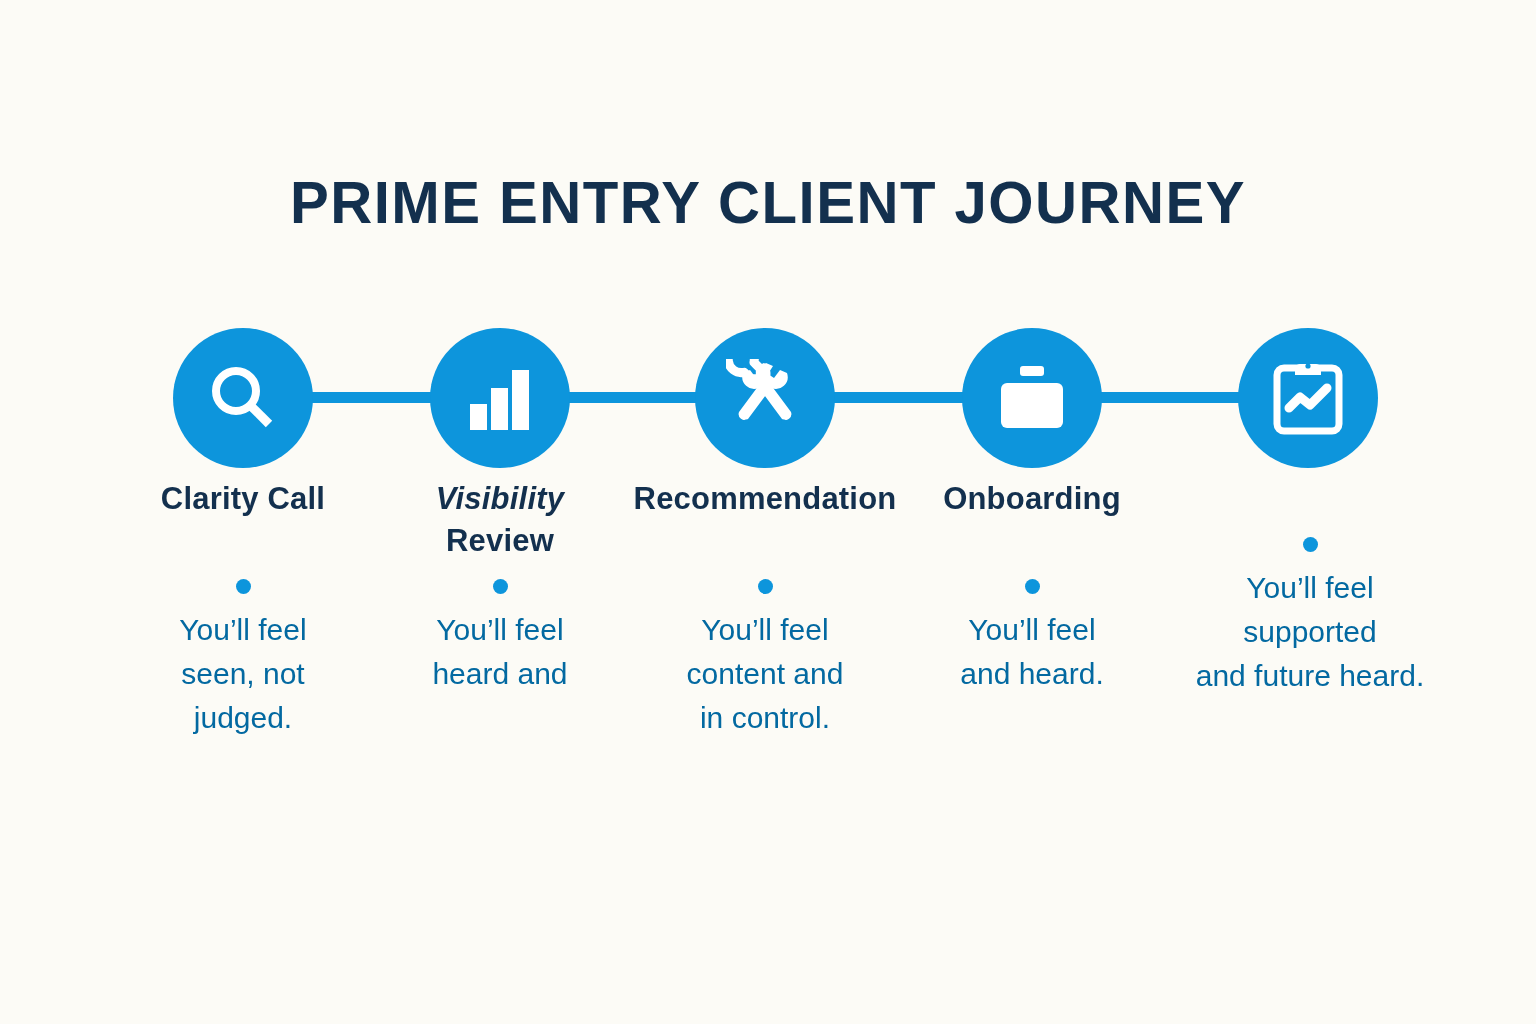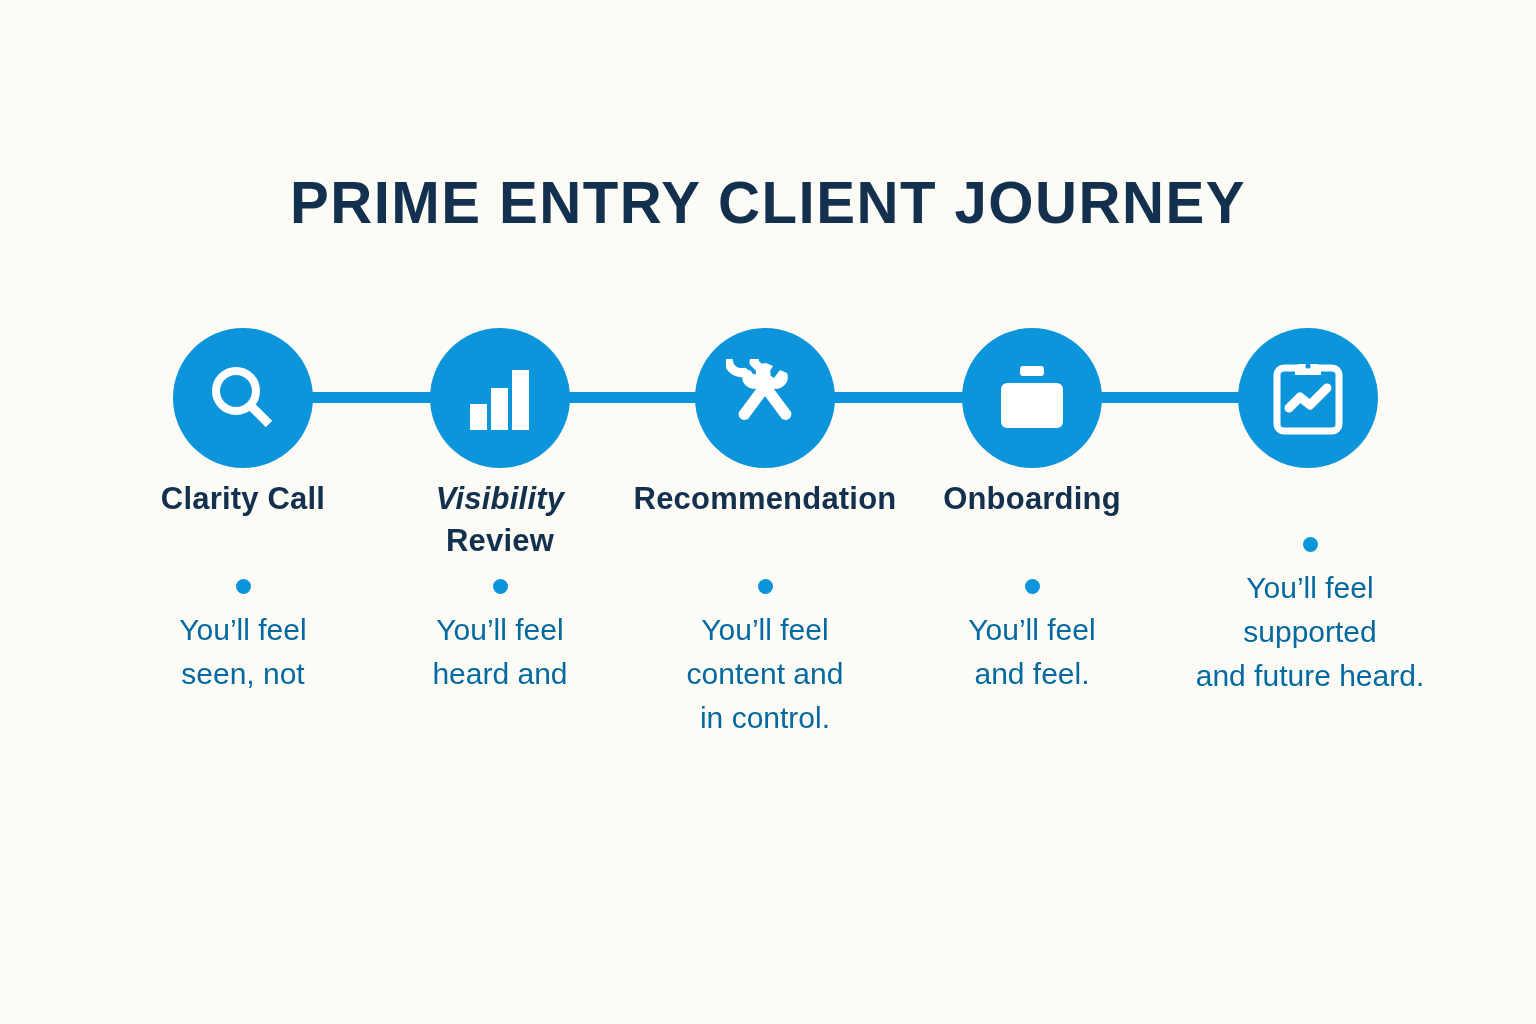--- a/index.html
+++ b/index.html
@@ -194,20 +194,21 @@
   <div class="col" style="left:243px;">
     <div class="col-label">
       <span>Clarity Call</span>
     </div>
     <div class="sep-wrap" style="margin-top:44px;">
       <div class="col-sep"></div>
     </div>
     <div class="col-desc">
       <span>You’ll feel</span>
       <span>seen, not</span>
+      <span>judged.</span>
     </div>
   </div>
 
   <div class="col" style="left:500px;">
     <div class="col-label">
       <span style="display:block;font-style:italic;">Visibility</span>
       <span style="display:block;">Review</span>
     </div>
     <div class="sep-wrap" style="margin-top:2px;">
       <div class="col-sep"></div>
@@ -234,21 +235,21 @@
 
   <div class="col" style="left:1032px;">
     <div class="col-label">
       <span>Onboarding</span>
     </div>
     <div class="sep-wrap" style="margin-top:44px;">
       <div class="col-sep"></div>
     </div>
     <div class="col-desc">
       <span>You’ll feel</span>
-      <span>and feel.</span>
+      <span>and heard.</span>
     </div>
   </div>
 
   <div class="col" style="left:1310px;width:300px;margin-left:-150px;">
     <div class="sep-wrap" style="margin-top:44px;">
       <div class="col-sep"></div>
     </div>
     <div class="col-desc">
       <span>You’ll feel</span>
       <span>supported</span>

